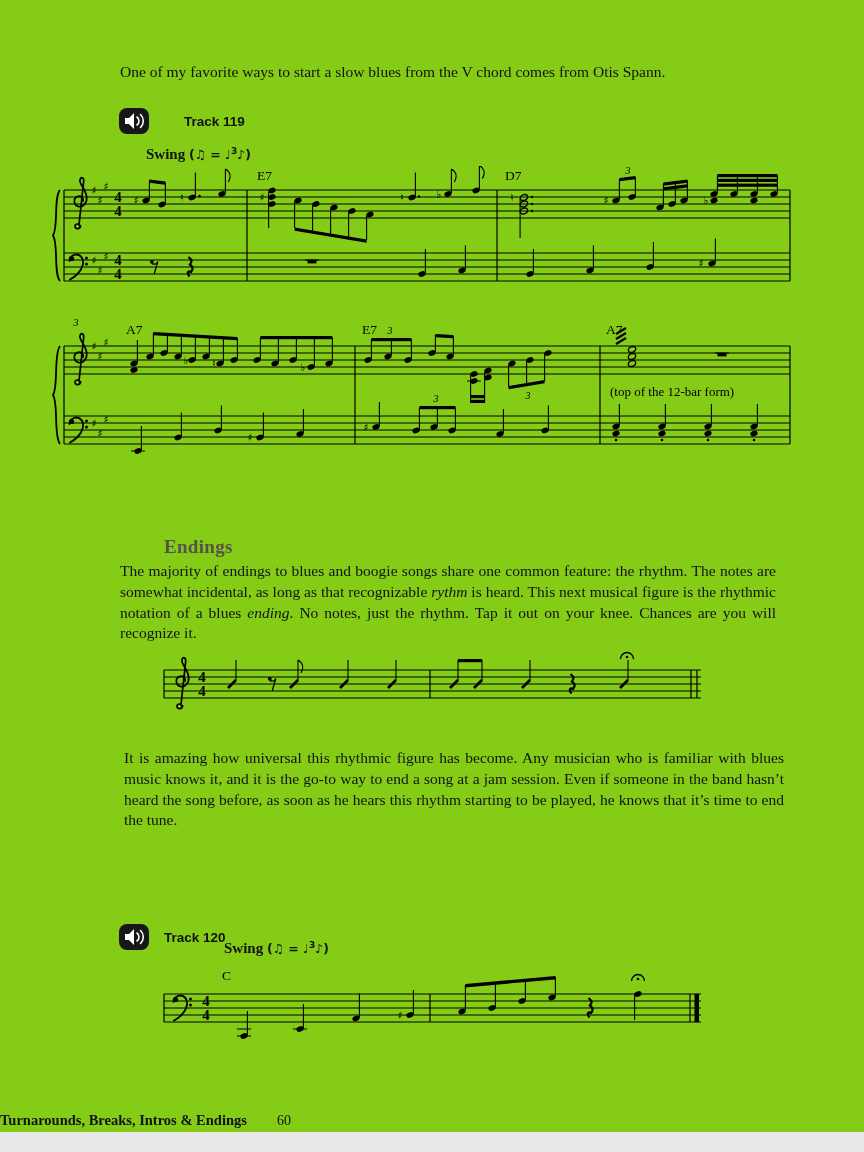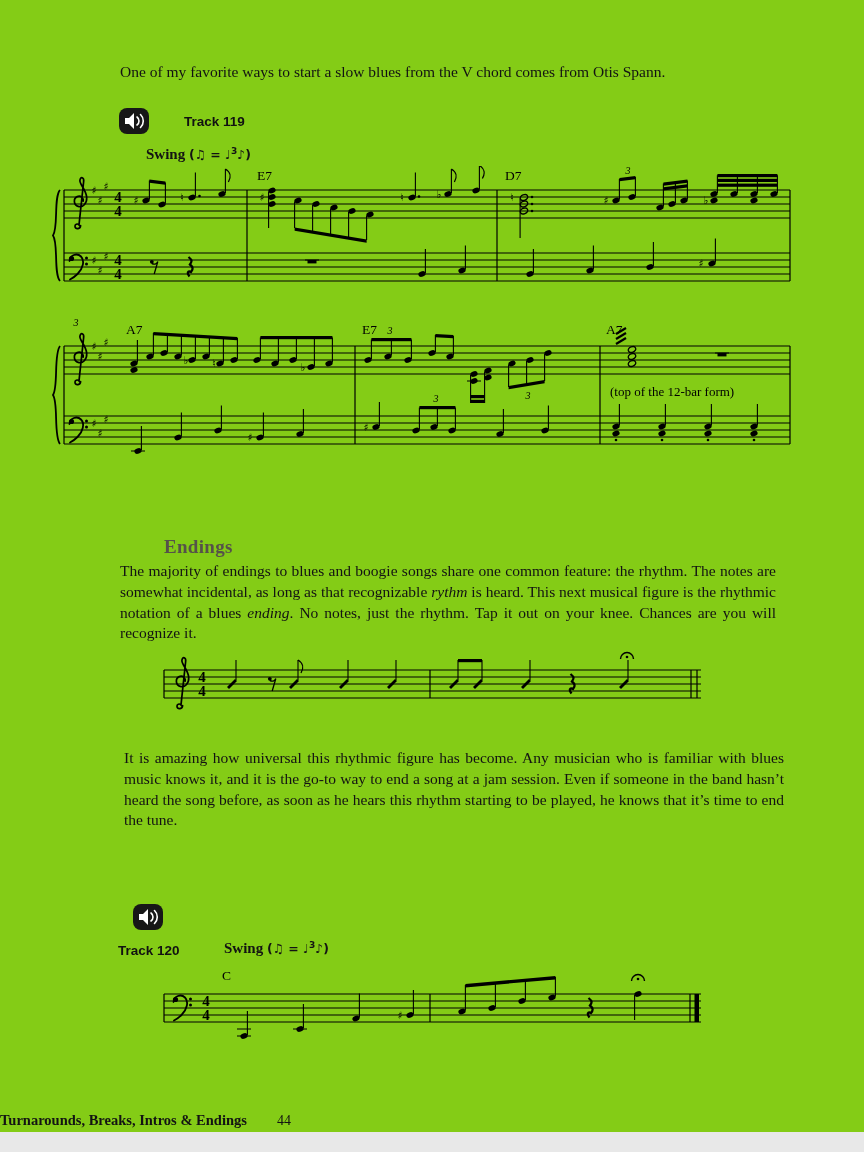--- a/index.html
+++ b/index.html
@@ -440,21 +440,21 @@
       <use href="#slq" transform="translate(464,36)"></use>
       <g transform="translate(467,8)">
           <use href="#ferm"></use>
         </g>
     </g>
   </svg>
 
   <p class="body abs" style="left:124px;top:748px;width:660px;">It is amazing how universal this rhythmic figure has become. Any musician who is familiar with blues music knows it, and it is the go-to way to end a song at a jam session. Even if someone in the band hasn’t heard the song before, as soon as he hears this rhythm starting to be played, he knows that it’s time to end the tune.</p>
 
 
-  <div class="track-row abs" style="left:118px;top:903px;flex-direction:column;">
+  <div class="track-row abs" style="left:118px;top:923px;">
     <svg width="34" height="28" viewBox="0 0 34 28">
       <rect x="1" y="1" width="30" height="26" rx="8" fill="#171717"></rect>
       <polygon points="7,11 11,11 16,6 16,22 11,17 7,17" fill="#fff"></polygon>
       <path d="M19 10 a5 5 0 0 1 0 8 M22.5 7.5 a9 9 0 0 1 0 13" fill="none" stroke="#fff" stroke-width="1.6" stroke-linecap="round"></path>
     </svg>
     <span class="track-label">Track 120</span>
   </div>
 
   <div class="swing abs" style="left:198px;top:940px;">
     <span class="word">Swing</span>
@@ -505,16 +505,16 @@
       <use href="#nh" transform="translate(478,26)"></use>
       <line x1="474.6" y1="27" x2="474.6" y2="52" stroke="#000" stroke-width="1.1"></line>
       <g transform="translate(478,10)">
           <use href="#ferm"></use>
         </g>
     </g>
   </svg>
 
   <div class="footer">
     <span class="title">Turnarounds, Breaks, Intros &amp; Endings</span>
-    <span class="num">44</span>
+    <span class="num">60</span>
   </div>
 
 </div>
 
 </body></html>

